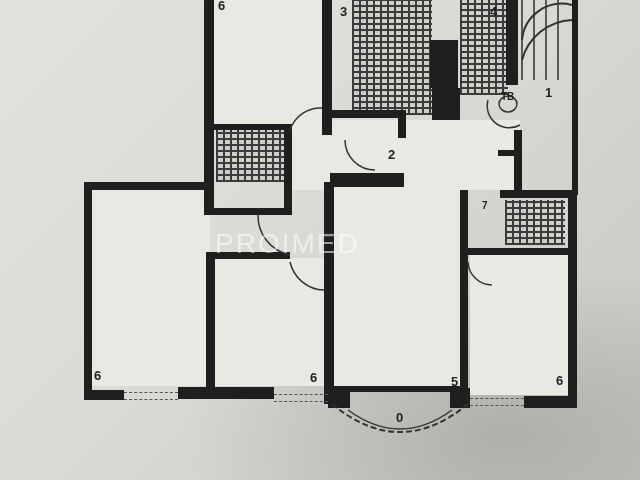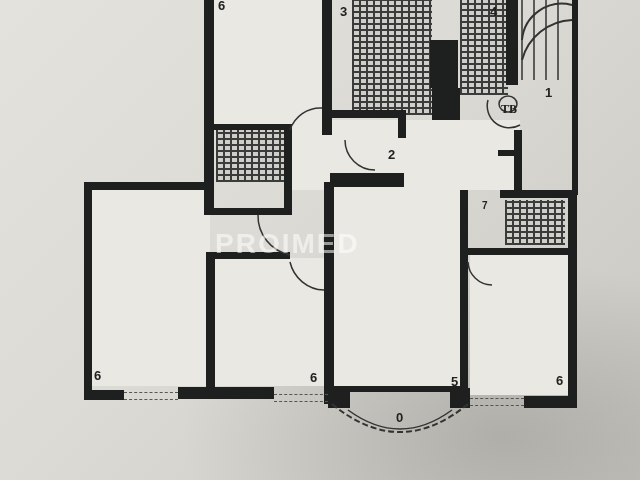--- a/index.html
+++ b/index.html
@@ -9,21 +9,21 @@
   .shade{position:absolute;left:180px;top:260px;width:460px;height:220px;
     background:radial-gradient(ellipse at 70% 80%,rgba(120,118,112,0.35),rgba(0,0,0,0) 70%);}
   .wall{position:absolute;background:#1e2020;}
   .room{position:absolute;background:#e9e8e3;}
   .hatch{position:absolute;
     background-image:repeating-linear-gradient(0deg,#3a3b3b 0 2px,transparent 2px 6px),
                      repeating-linear-gradient(90deg,#3a3b3b 0 2px,transparent 2px 7px);
     background-color:#cfcec9;}
   .label{position:absolute;font-weight:bold;font-size:13px;color:#222;}
   .watermark{position:absolute;left:215px;top:228px;font-size:28px;letter-spacing:2px;
-    color:rgba(255,255,255,0.55);font-weight:bold;}
+    color:rgba(255,255,255,0.55);font-weight:normal;}
   .win{position:absolute;height:6px;border-top:1px dashed #555;border-bottom:1px dashed #555;}
   svg{position:absolute;left:0;top:0;}
 </style>
 </head>
 <body>
 
 <div class="shade"></div>
 
 <div>
 
@@ -92,16 +92,16 @@
   <span class="label" style="left:388px;top:147px;">2</span>
   <span class="label" style="left:340px;top:4px;">3</span>
   <span class="label" style="left:490px;top:4px;">4</span>
   <span class="label" style="left:451px;top:374px;">5</span>
   <span class="label" style="left:94px;top:368px;">6</span>
   <span class="label" style="left:310px;top:370px;">6</span>
   <span class="label" style="left:556px;top:373px;">6</span>
   <span class="label" style="left:218px;top:-2px;">6</span>
   <span class="label" style="left:482px;top:200px;font-size:10px;">7</span>
   <span class="label" style="left:396px;top:410px;">0</span>
-  <span class="label" style="left:501px;top:102px;font-size:12px;font-family:Liberation Serif, serif;">TB</span>
+  <span class="label" style="left:501px;top:91px;font-size:10px;">TB</span>
 
   <span class="watermark">PROIMED</span>
 </div>
 
 </body></html>

